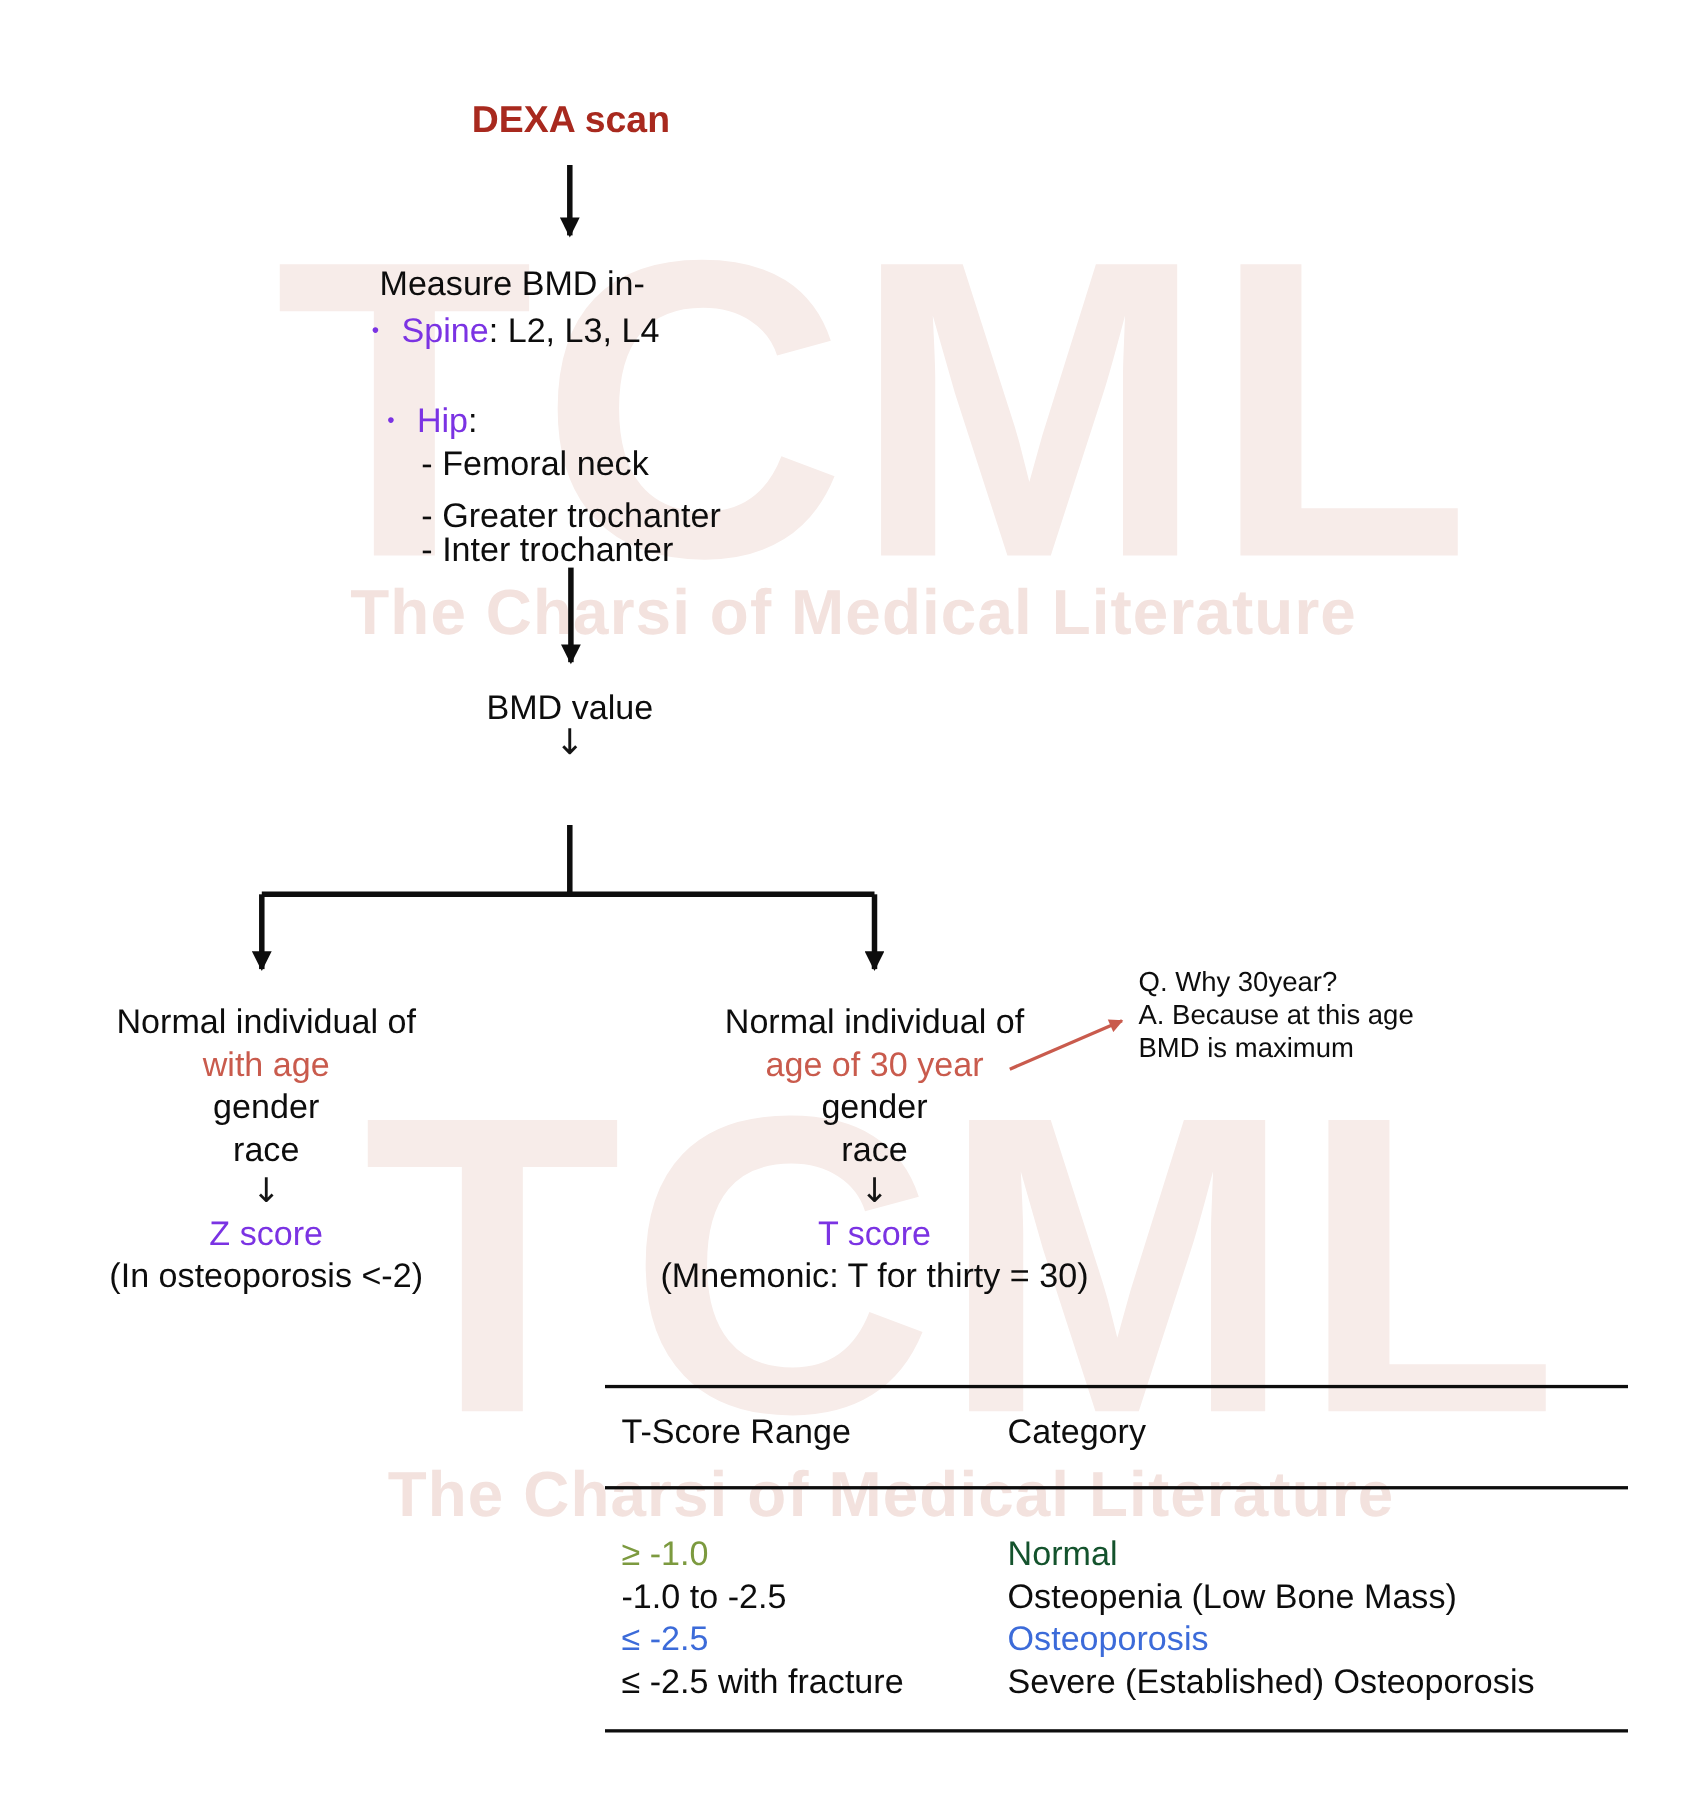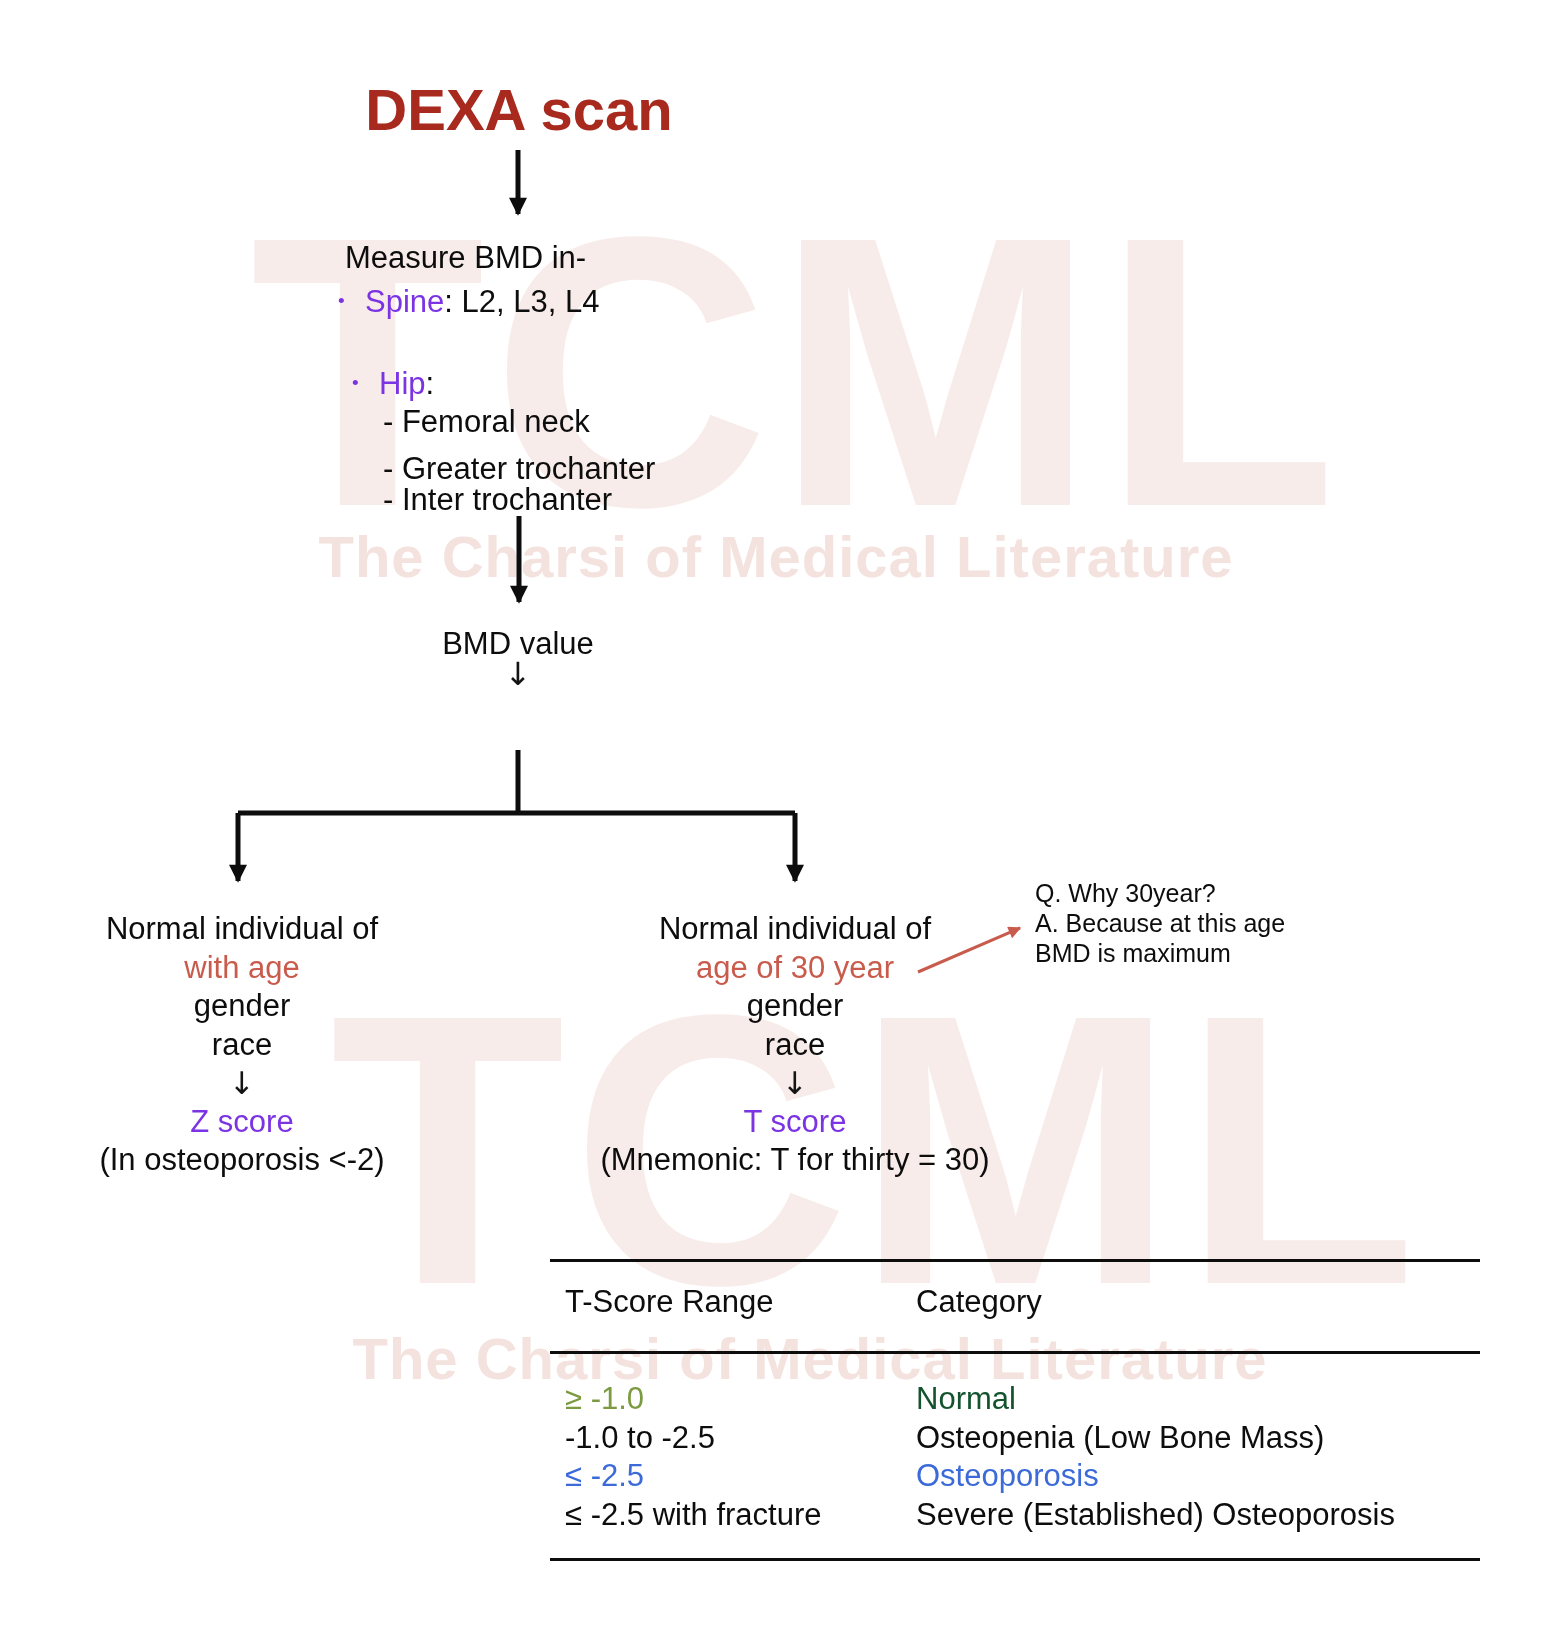--- a/index.html
+++ b/index.html
@@ -9,33 +9,33 @@
   }
   
   .wm{position:absolute;white-space:nowrap;font-weight:700;user-select:none;z-index:0;}
   .wm-logo{font-size:385px;line-height:385px;letter-spacing:6px;}
   .wm-tag{font-size:58px;line-height:70px;letter-spacing:1px;transform:translateX(-50%);}
   
   .lines{position:absolute;left:0;top:0;z-index:1;}
   
   .txt{position:absolute;z-index:2;white-space:nowrap;}
   .title{position:absolute;z-index:2;white-space:nowrap;transform:translateX(-50%);
-         font-size:58px;line-height:55px;font-weight:700;}
+         font-size:34px;line-height:55px;font-weight:700;}
   .t31{font-size:31px;line-height:39px;}
   .ctr{transform:translateX(-50%);text-align:center;}
   .glyph-arrow{font-family:"DejaVu Sans",sans-serif;font-size:32px;line-height:36px;color:#141414;}
   .bullet{display:inline-block;width:27px;font-size:19px;vertical-align:5px;}
   .branch{position:absolute;z-index:2;transform:translateX(-50%);text-align:center;white-space:nowrap;}
   .b-line{font-size:31px;line-height:38.5px;}
   .qa{position:absolute;z-index:2;font-size:25px;line-height:30px;white-space:nowrap;}
   
   .ttable{position:absolute;z-index:2;left:550px;top:1259px;width:930px;}
   .rule{height:0;border:0;border-top:3px solid #0d0d0d;margin:0;}
   .t-head{display:flex;padding-top:20px;padding-bottom:30px;}
-  .t-rows{margin-top:26px;margin-bottom:23px;}
+  .t-rows{margin-top:40px;margin-bottom:23px;}
   .t-row{display:flex;font-size:31px;line-height:38.7px;}
   .t-col1{width:366px;padding-left:15px;box-sizing:border-box;}
   .t-col2{flex:1;}
   .t-hcell{font-size:31px;line-height:39px;}
 </style>
 </head>
 <body>
 
 <div class="canvas">
 

